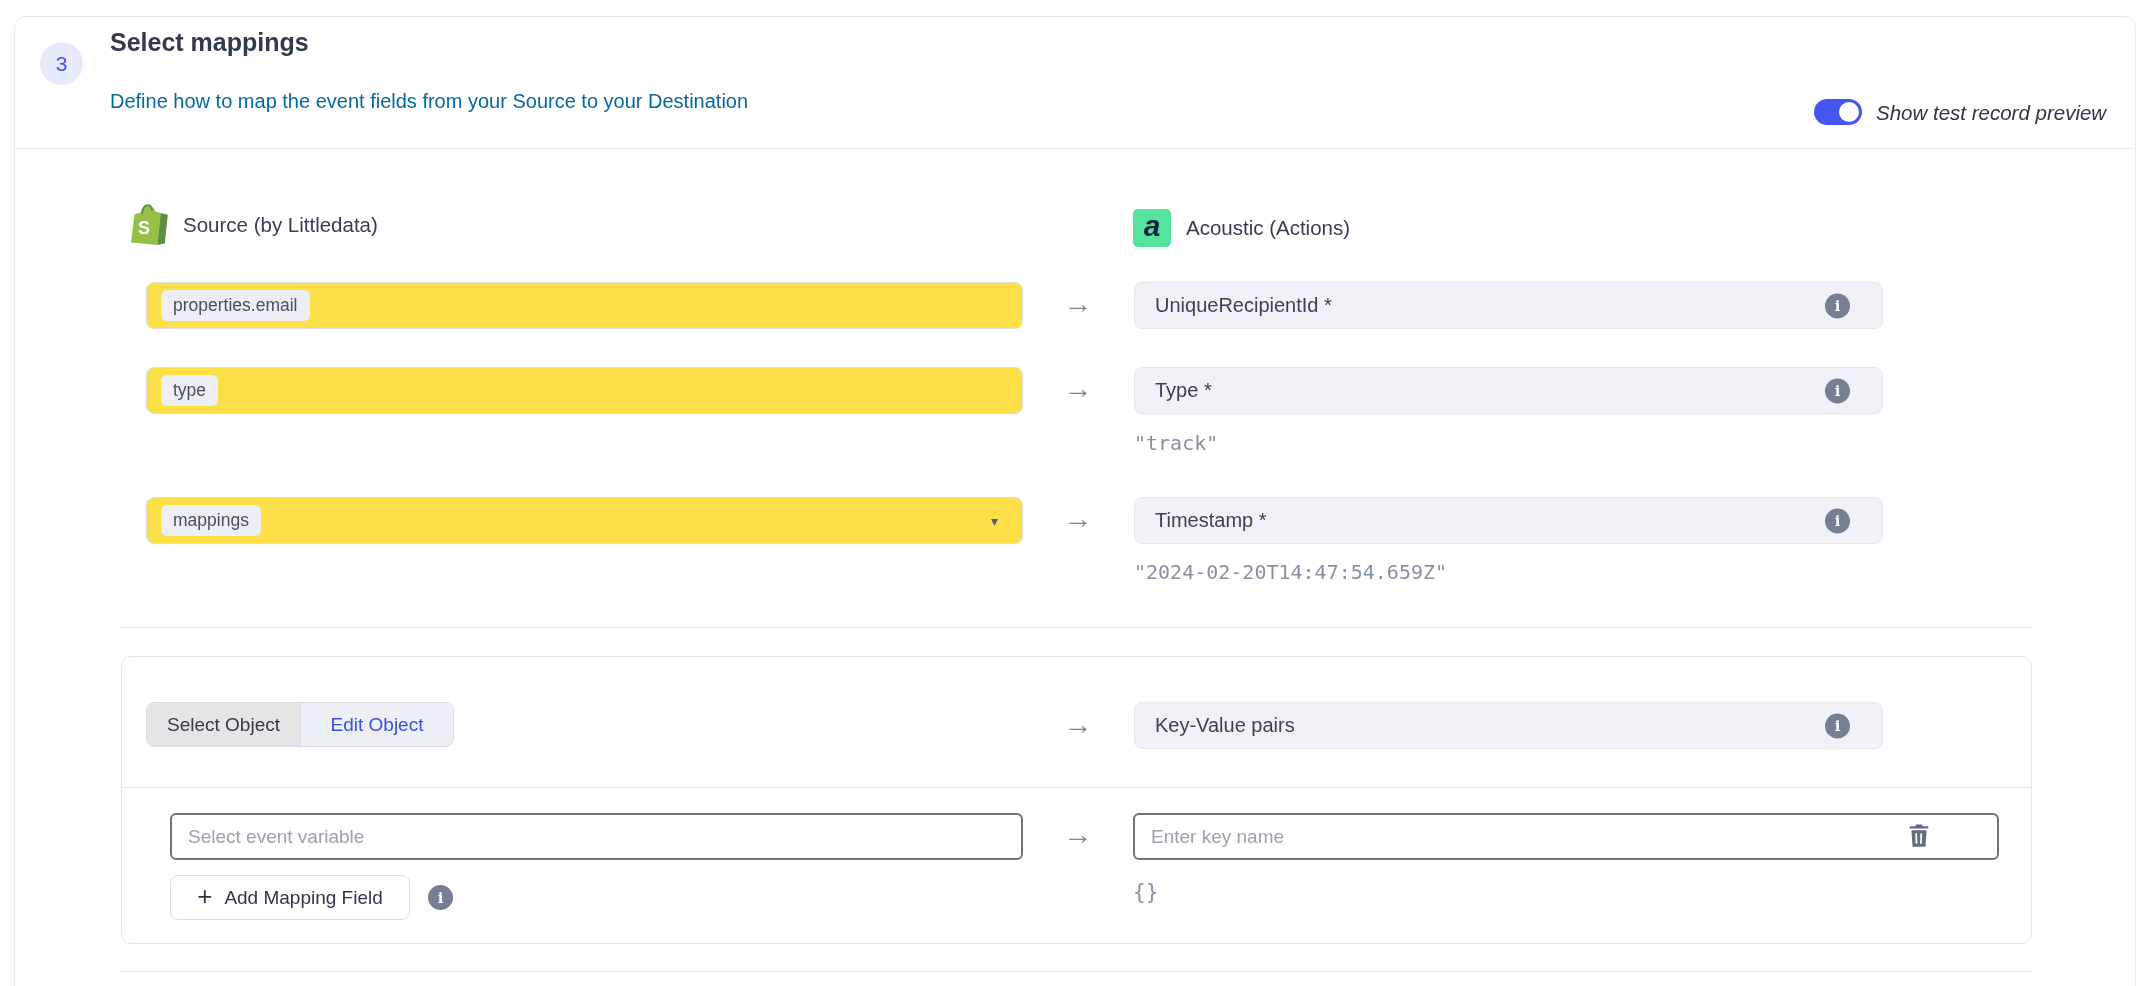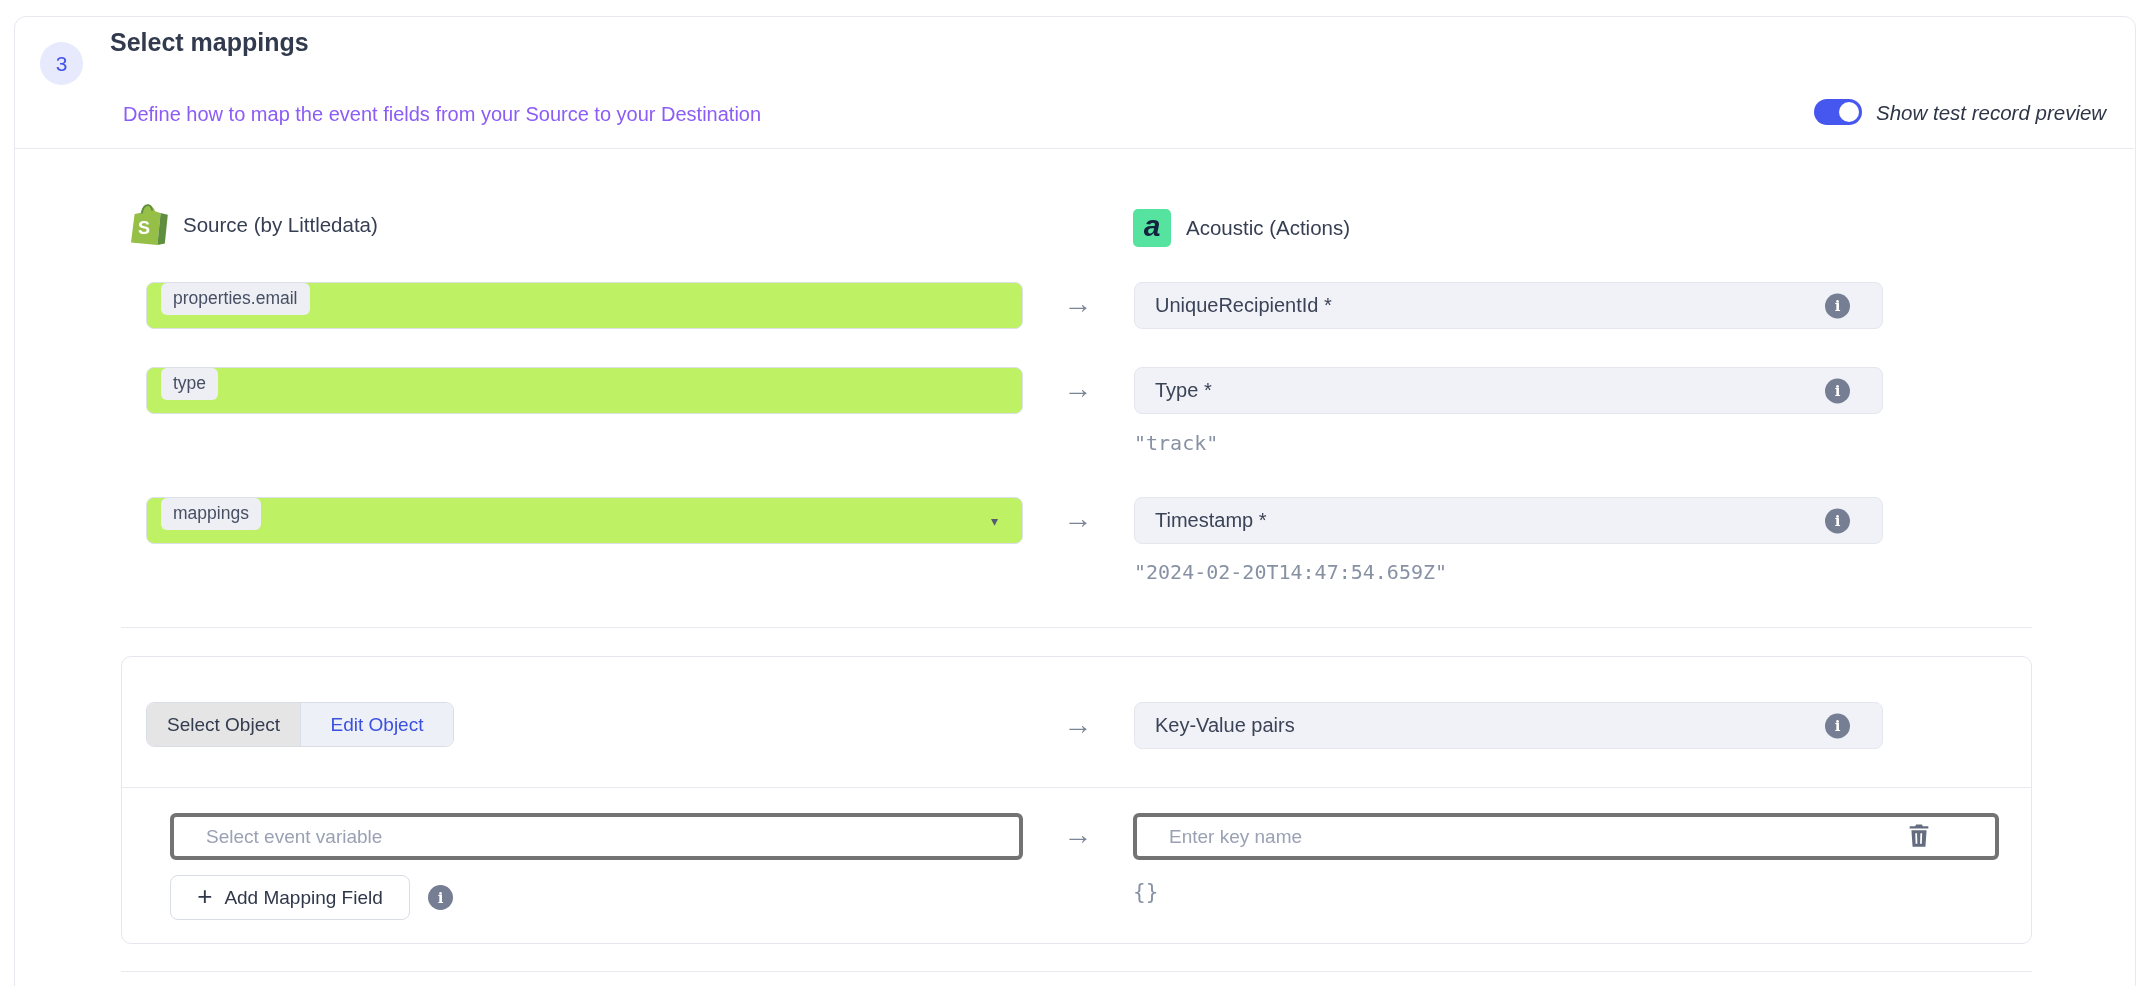--- a/index.html
+++ b/index.html
@@ -7,56 +7,56 @@
   .abs{position:absolute;}
 
   
   .outer-card{left:14px;top:16px;width:2120px;height:1000px;border:1px solid #e7e9ef;border-radius:12px;background:#fff;}
   .hdr-divider{left:15px;top:148px;width:2119px;height:1px;background:#e8eaf0;}
 
   
   .step-badge{left:40px;top:42px;width:43px;height:43px;border-radius:50%;background:#e6eafc;color:#4353e9;
     font-size:21px;display:flex;align-items:center;justify-content:center;}
   .title{left:110px;top:28px;font-size:25px;font-weight:bold;color:#323a4e;margin:0;}
-  .subtitle{left:110px;top:90px;font-size:20px;color:#8b5cf6;margin:13px;}
+  .subtitle{left:110px;top:90px;font-size:20px;color:#0369a1;margin:0;}
   .toggle{left:1814px;top:99px;width:48px;height:26px;border-radius:14px;background:#4657f0;cursor:pointer;}
   .toggle .knob{position:absolute;right:3px;top:3px;width:20px;height:20px;border-radius:50%;background:#fff;}
   .toggle-label{left:1876px;top:101px;font-size:20.5px;color:#2d3547;font-style:italic;}
 
   
   .conn-header{display:flex;align-items:center;gap:15px;font-size:20.5px;color:#363e52;height:44px;}
   .src-header{left:128px;top:203px;}
   .dst-header{left:1133px;top:206px;}
   .acoustic-icon{width:38px;height:38px;border-radius:5px;background:#56e39f;display:flex;align-items:center;justify-content:center;
     color:#13233f;font-weight:bold;font-style:italic;font-size:30px;line-height:1;padding-bottom:4px;box-sizing:border-box;}
 
   
-  .src-box{width:877px;height:47px;background:#bef264;border:1px solid #dbdfe8;border-radius:8px;box-sizing:border-box;
-    display:flex;align-items:flex-start;padding-left:14px;cursor:pointer;}
+  .src-box{width:877px;height:47px;background:#fde047;border:1px solid #dbdfe8;border-radius:8px;box-sizing:border-box;
+    display:flex;align-items:center;padding-left:14px;cursor:pointer;}
   .chip{background:#edeff4;border-radius:6px;padding:7px 12px;font-size:17.5px;color:#474f63;line-height:1;}
   .arrow{width:36px;text-align:center;font-size:29px;color:#7c8598;line-height:1;}
   .dst-box{width:749px;height:47px;background:#f0f2f7;border:1px solid #e4e7ee;border-radius:8px;box-sizing:border-box;
     display:flex;align-items:center;padding-left:20px;font-size:20px;color:#3b4357;position:absolute;}
   .info-icon{position:absolute;right:32px;top:50%;transform:translateY(-50%);width:25px;height:25px;border-radius:50%;
     background:#767e93;color:#fff;display:flex;align-items:center;justify-content:center;
     font-family:"DejaVu Serif",serif;font-weight:bold;font-size:15px;cursor:pointer;}
   .caret{position:absolute;right:24px;top:50%;transform:translateY(-50%);font-size:14px;color:#555d70;}
   .mono-preview{font-family:"DejaVu Sans Mono",monospace;font-size:20px;color:#8791a4;}
 
   .hrule{height:1px;background:#e8eaf0;}
 
   
   .obj-card{left:121px;top:656px;width:1911px;height:288px;border:1px solid #e4e7ee;border-radius:10px;box-sizing:border-box;background:#fff;}
   .segmented{left:146px;top:702px;height:45px;display:flex;border:1px solid #d9dde6;border-radius:8px;overflow:hidden;box-sizing:border-box;}
   .segment{display:flex;align-items:center;justify-content:center;font-size:19px;cursor:pointer;box-sizing:border-box;}
   .segment.inactive{width:154px;background:#e5e5e5;color:#333b4f;border-right:1px solid #d9dde6;}
   .segment.active{width:152px;background:#eef0f7;color:#3a50e0;}
 
-  .text-input{position:absolute;height:47px;background:#fff;border:4px solid #737373;border-radius:6px;box-sizing:border-box;
-    padding:0 32px;font-size:19px;color:#333b4f;font-family:"Liberation Sans",sans-serif;outline:none;}
+  .text-input{position:absolute;height:47px;background:#fff;border:2px solid #737373;border-radius:6px;box-sizing:border-box;
+    padding:0 16px;font-size:19px;color:#333b4f;font-family:"Liberation Sans",sans-serif;outline:none;}
   .text-input::placeholder{color:#9aa1b4;}
 
   .add-btn{left:170px;top:875px;width:240px;height:45px;border:1px solid #d9dde6;border-radius:8px;background:#fff;
     display:flex;align-items:center;justify-content:center;gap:12px;font-size:19px;color:#2f3749;cursor:pointer;box-sizing:border-box;}
   .plus{font-size:26px;font-weight:normal;color:#2f3749;line-height:1;margin-top:-3px;}
   .info-free{position:absolute;width:25px;height:25px;border-radius:50%;background:#767e93;color:#fff;display:flex;
     align-items:center;justify-content:center;font-family:"DejaVu Serif",serif;font-weight:bold;font-size:15px;cursor:pointer;}
   .trash{left:1905px;top:821px;width:28px;height:28px;cursor:pointer;}
 </style>
 </head>

